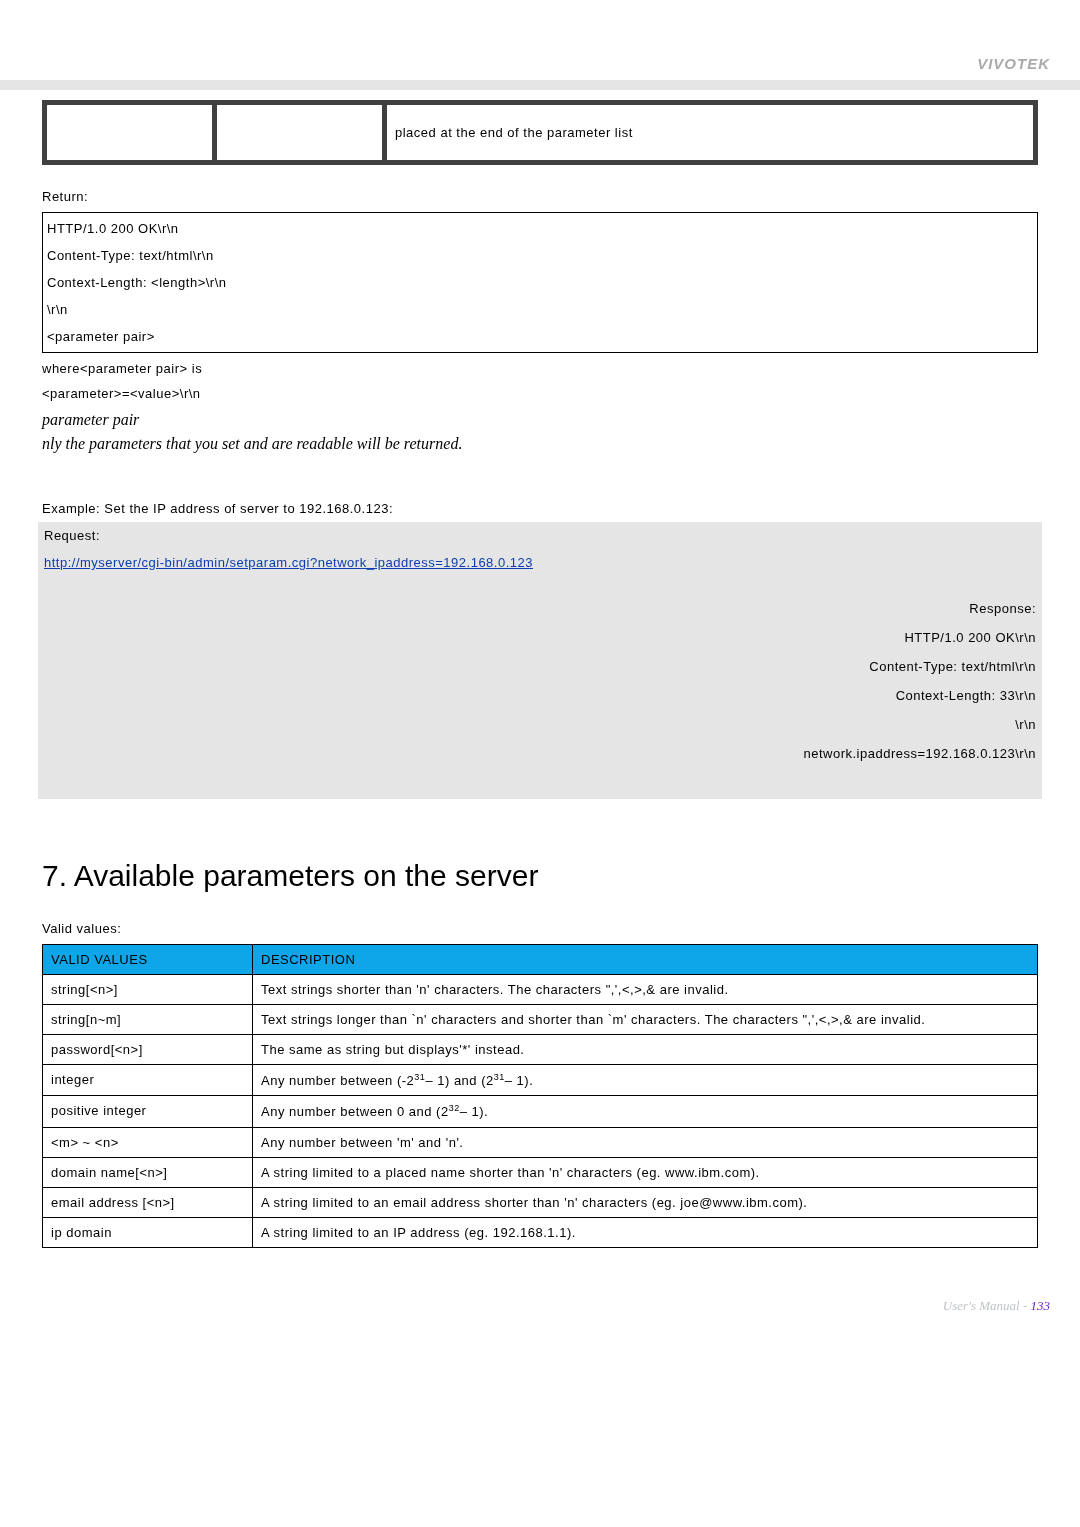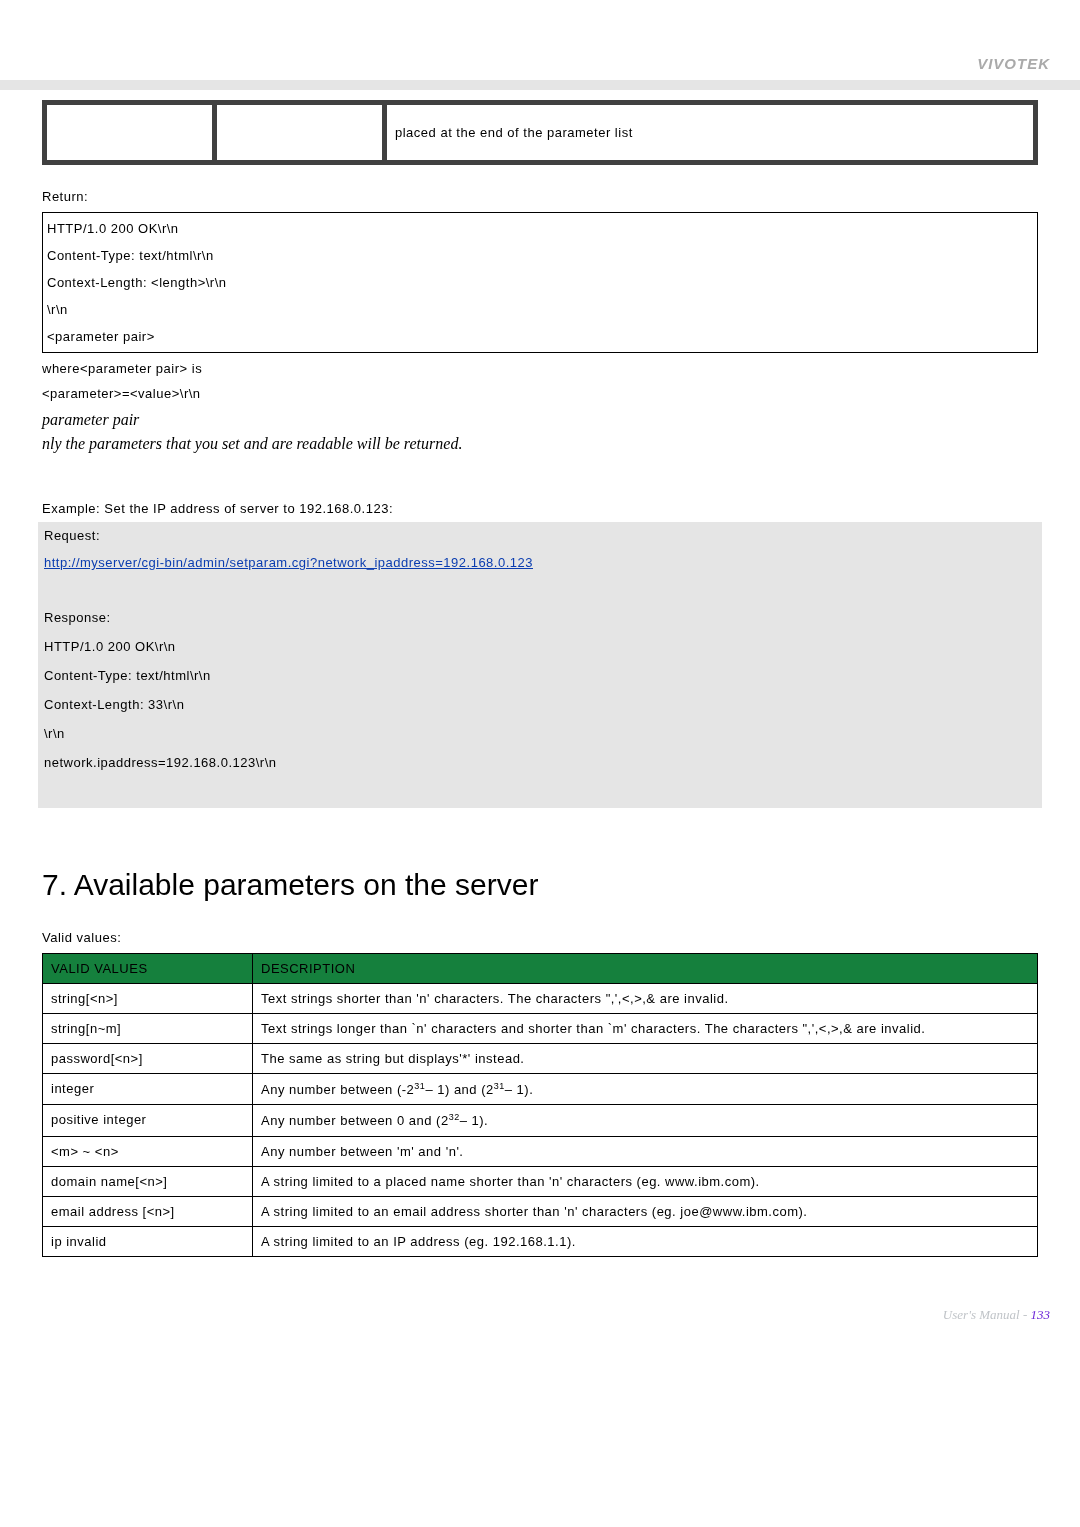--- a/index.html
+++ b/index.html
@@ -77,21 +77,22 @@
     background: #e5e5e5;
     padding: 6px 6px 24px 6px;
     margin: 0 -4px;
   }
   .req-label { letter-spacing: 0.5px; margin-bottom: 12px; }
   .link {
     color: #0b3db0;
     letter-spacing: 0.5px;
   }
   .resp-block {
-    margin-top: 40px;
+    margin-top: 31px;
+    text-align: right;
   }
   .resp-block div { letter-spacing: 0.5px; margin-bottom: 14px; }
 
   h2.section-heading {
     font-family: Arial, Helvetica, sans-serif;
     font-size: 30px;
     font-weight: normal;
     margin: 60px 0 28px 0;
   }
   .valid-label { letter-spacing: 0.5px; margin-bottom: 8px; }
@@ -102,21 +103,21 @@
   table.valid th, table.valid td {
     border: 1px solid #000;
     padding: 7px 8px;
     text-align: left;
     font-size: 13px;
     letter-spacing: 0.5px;
     vertical-align: top;
     font-weight: normal;
   }
   table.valid th {
-    background: #15803d;
+    background: #0ea5e9;
     padding-left: 8px;
   }
   .col-vv { width: 210px; }
   sup { font-size: 9px; }
   .footer {
     text-align: right;
     padding: 30px 30px 20px 0;
     font-style: italic;
     color: #c0c4c8;
     font-size: 13px;
@@ -221,21 +222,21 @@
           </tr>
           <tr>
             <td class="col-vv">domain name[&lt;n&gt;]</td>
             <td>A string limited to a placed name shorter than 'n' characters (eg. www.ibm.com).</td>
           </tr>
           <tr>
             <td class="col-vv">email address [&lt;n&gt;]</td>
             <td>A string limited to an email address shorter than 'n' characters (eg. joe@www.ibm.com).</td>
           </tr>
           <tr>
-            <td class="col-vv">ip invalid</td>
+            <td class="col-vv">ip domain</td>
             <td>A string limited to an IP address (eg. 192.168.1.1).</td>
           </tr>
         </tbody>
     </table>
 
   </div>
 
   <div class="footer">
     <span>User's Manual - </span><span class="pg">133</span>
   </div>

